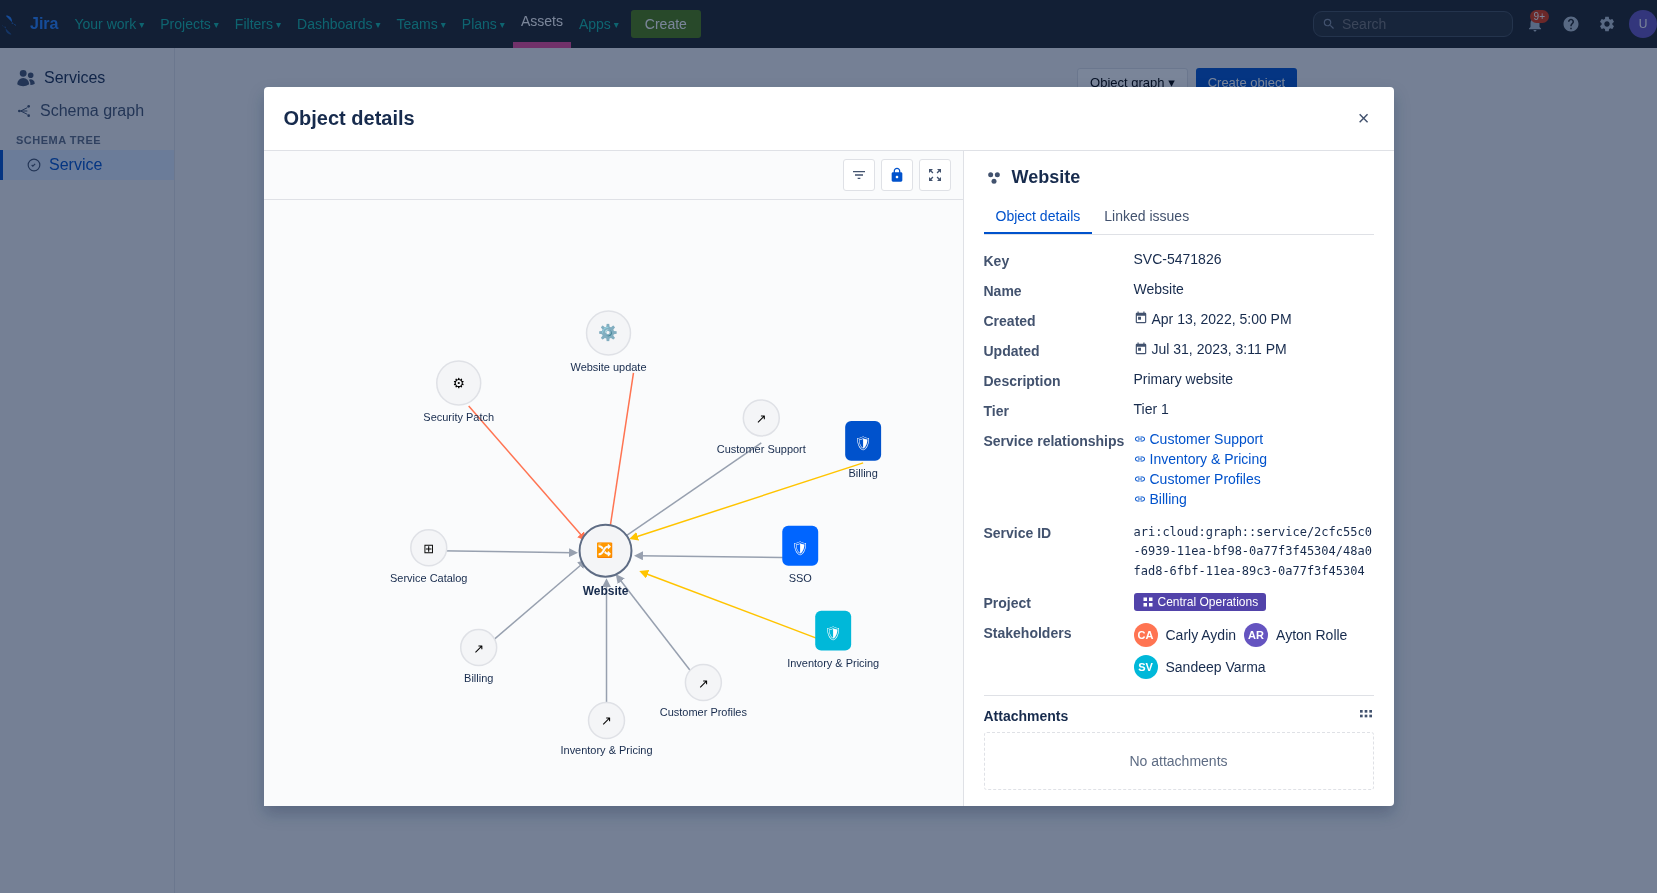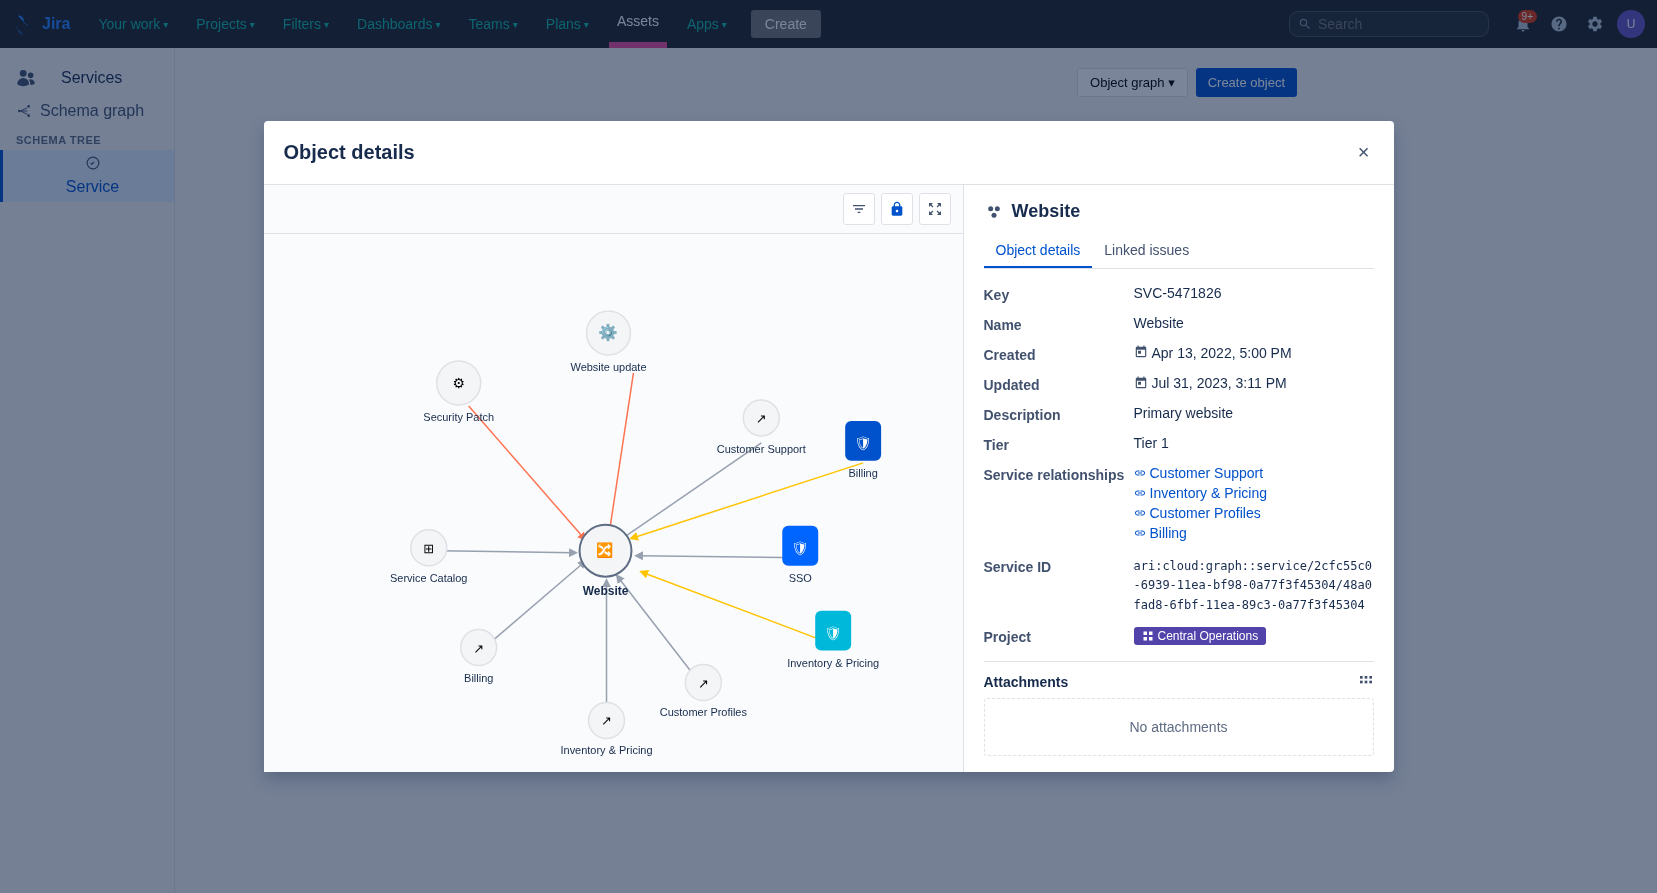--- a/index.html
+++ b/index.html
@@ -1,32 +1,32 @@
 <!DOCTYPE html>
 <html><head>
   <meta charset="utf-8">
   <style>
     * { box-sizing: border-box; margin: 0; padding: 0; }
     body { font-family: -apple-system, BlinkMacSystemFont, 'Segoe UI', sans-serif; font-size: 14px; background: #f4f5f7; overflow: hidden; }
 
     
     .topnav {
       display: flex; align-items: center; background: #1d2125; color: #b6c2cf;
-      height: 48px; padding: 0 12px; gap: 12px; position: relative; z-index: 100;
+      height: 48px; padding: 0 0; gap: 0; position: relative; z-index: 100;
     }
     .topnav .logo { display: flex; align-items: center; gap: 6px; margin-right: 8px; }
     .topnav .logo svg { width: 24px; height: 24px; }
     .topnav .nav-item {
       padding: 0 8px; height: 48px; display: flex; align-items: center; gap: 3px;
       color: #14b8a6; font-size: 14px; cursor: pointer; white-space: nowrap;
     }
     .topnav .nav-item .chevron { font-size: 10px; }
     .topnav .nav-item.active { color: #fff; border-bottom: 6px solid #ec4899; }
     .topnav .create-btn {
-      background: #737373; color: #fff; border: none; border-radius: 3px;
+      background: #4d7c0f; color: #fff; border: none; border-radius: 3px;
       padding: 6px 14px; font-size: 14px; font-weight: 500; cursor: pointer; margin-left: 4px;
     }
     .topnav .search-box {
       display: flex; align-items: center; background: #282e33; border: 1px solid #454f59;
       border-radius: 9px; padding: 4px 8px; gap: 6px; color: #8590a2; min-width: 200px;
       margin-left: auto;
     }
     .topnav .search-box input {
       background: transparent; border: none; outline: none; color: #b6c2cf; font-size: 14px; width: 140px;
     }
@@ -37,21 +37,21 @@
       border-radius: 8px; font-size: 10px; padding: 1px 4px; min-width: 16px; text-align: center;
     }
     .avatar { width: 28px; height: 28px; border-radius: 50%; background: #6554c0; display: flex; align-items: center; justify-content: center; color: white; font-size: 12px; }
 
     
     .sidebar {
       position: absolute; top: 48px; left: 0; width: 175px; bottom: 0;
       background: #f4f5f7; border-right: 1px solid #dfe1e6; padding: 12px 0;
     }
     .sidebar .section-header {
-      display: flex; align-items: center; gap: 25px; padding: 8px 16px;
+      display: flex; align-items: center; gap: 8px; padding: 8px 16px;
       font-size: 16px; font-weight: 500; color: #172b4d;
     }
     .sidebar .section-label {
       font-size: 11px; font-weight: 700; color: #5e6c84; padding: 8px 16px 4px; text-transform: uppercase; letter-spacing: 0.5px;
     }
     .sidebar .sidebar-item {
       display: flex; align-items: center; gap: 8px; padding: 6px 16px;
       color: #42526e; cursor: pointer; font-size: 16px;
     }
     .sidebar .sidebar-item.active { background: #deebff; color: #0052cc; font-weight: 500; border-left: 3px solid #0052cc; }
@@ -202,21 +202,21 @@
   <div class="sidebar-item">
     <svg width="16" height="16" viewBox="0 0 24 24" fill="#42526e">
         <circle cx="5" cy="12" r="2"></circle>
         <circle cx="19" cy="5" r="2"></circle>
         <circle cx="19" cy="19" r="2"></circle>
         <path d="M7 12h10M17 7l-10 5M17 17l-10-5" stroke="#42526e" stroke-width="1.5" fill="none"></path>
       </svg>
     <span>Schema graph</span>
   </div>
   <div class="section-label">SCHEMA TREE</div>
-  <div class="sidebar-item active" style="padding-left:24px;flex-direction:column;">
+  <div class="sidebar-item active" style="padding-left:24px;">
     <svg width="14" height="14" viewBox="0 0 24 24" fill="#42526e">
         <circle cx="12" cy="12" r="10" stroke="#42526e" stroke-width="2" fill="none"></circle>
         <path d="M8 12l2 2 4-4" stroke="#42526e" stroke-width="2" fill="none"></path>
       </svg>
     <span>Service</span>
   </div>
 </aside>
 
 <main class="main-content">
 
@@ -447,20 +447,35 @@
               <svg width="12" height="12" viewBox="0 0 24 24" fill="white">
                   <rect x="3" y="3" width="7" height="7"></rect>
                   <rect x="14" y="3" width="7" height="7"></rect>
                   <rect x="3" y="14" width="7" height="7"></rect>
                   <rect x="14" y="14" width="7" height="7"></rect>
                 </svg>
               <span>Central Operations</span>
             </span>
           </div>
         </div>
+        <div class="detail-row">
+          <div class="detail-label">Stakeholders</div>
+          <div class="detail-value">
+            <div style="display:flex;align-items:center;gap:8px;margin-bottom:8px;">
+              <div class="stakeholder-avatar" style="background:#ff7452;">CA</div>
+              <span>Carly Aydin</span>
+              <div class="stakeholder-avatar" style="background:#6554c0;">AR</div>
+              <span>Ayton Rolle</span>
+            </div>
+            <div style="display:flex;align-items:center;gap:8px;">
+              <div class="stakeholder-avatar" style="background:#00b8d9;">SV</div>
+              <span>Sandeep Varma</span>
+            </div>
+          </div>
+        </div>
 
         <div class="attachments-section">
           <div class="attachments-header">
             <span class="attachments-title">Attachments</span>
             <svg width="16" height="16" viewBox="0 0 24 24" fill="#42526e">
                 <rect x="3" y="3" width="4" height="4"></rect>
                 <rect x="10" y="3" width="4" height="4"></rect>
                 <rect x="17" y="3" width="4" height="4"></rect>
                 <rect x="3" y="10" width="4" height="4"></rect>
                 <rect x="10" y="10" width="4" height="4"></rect>

